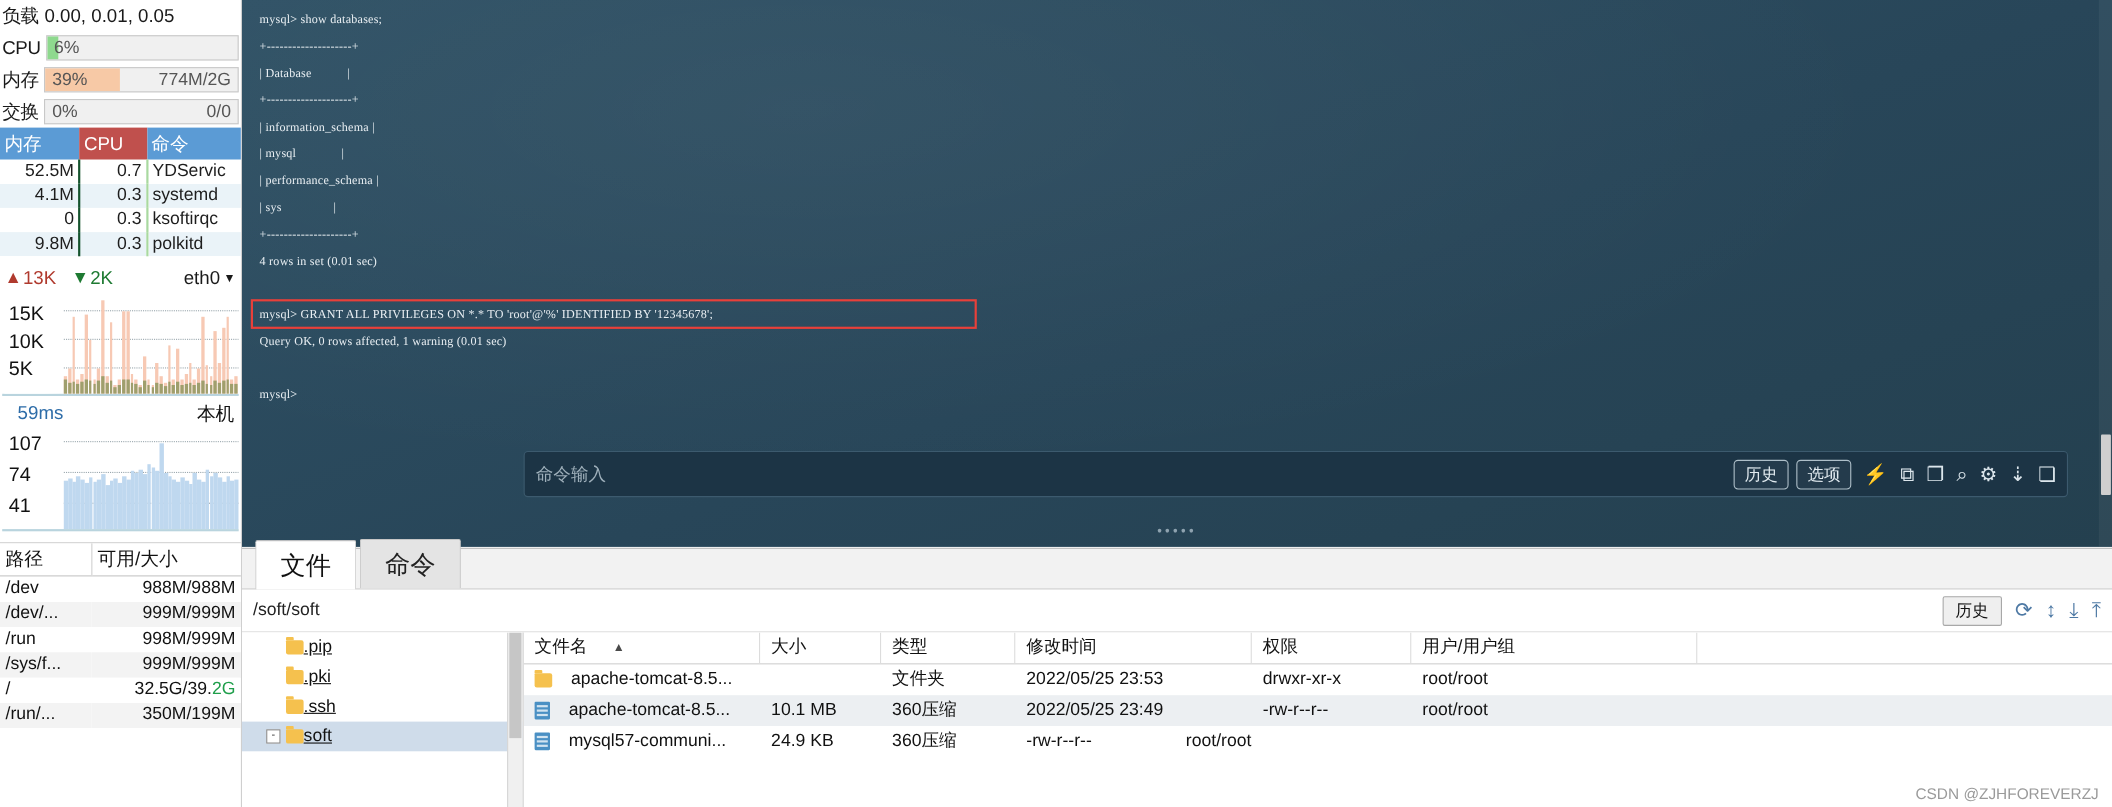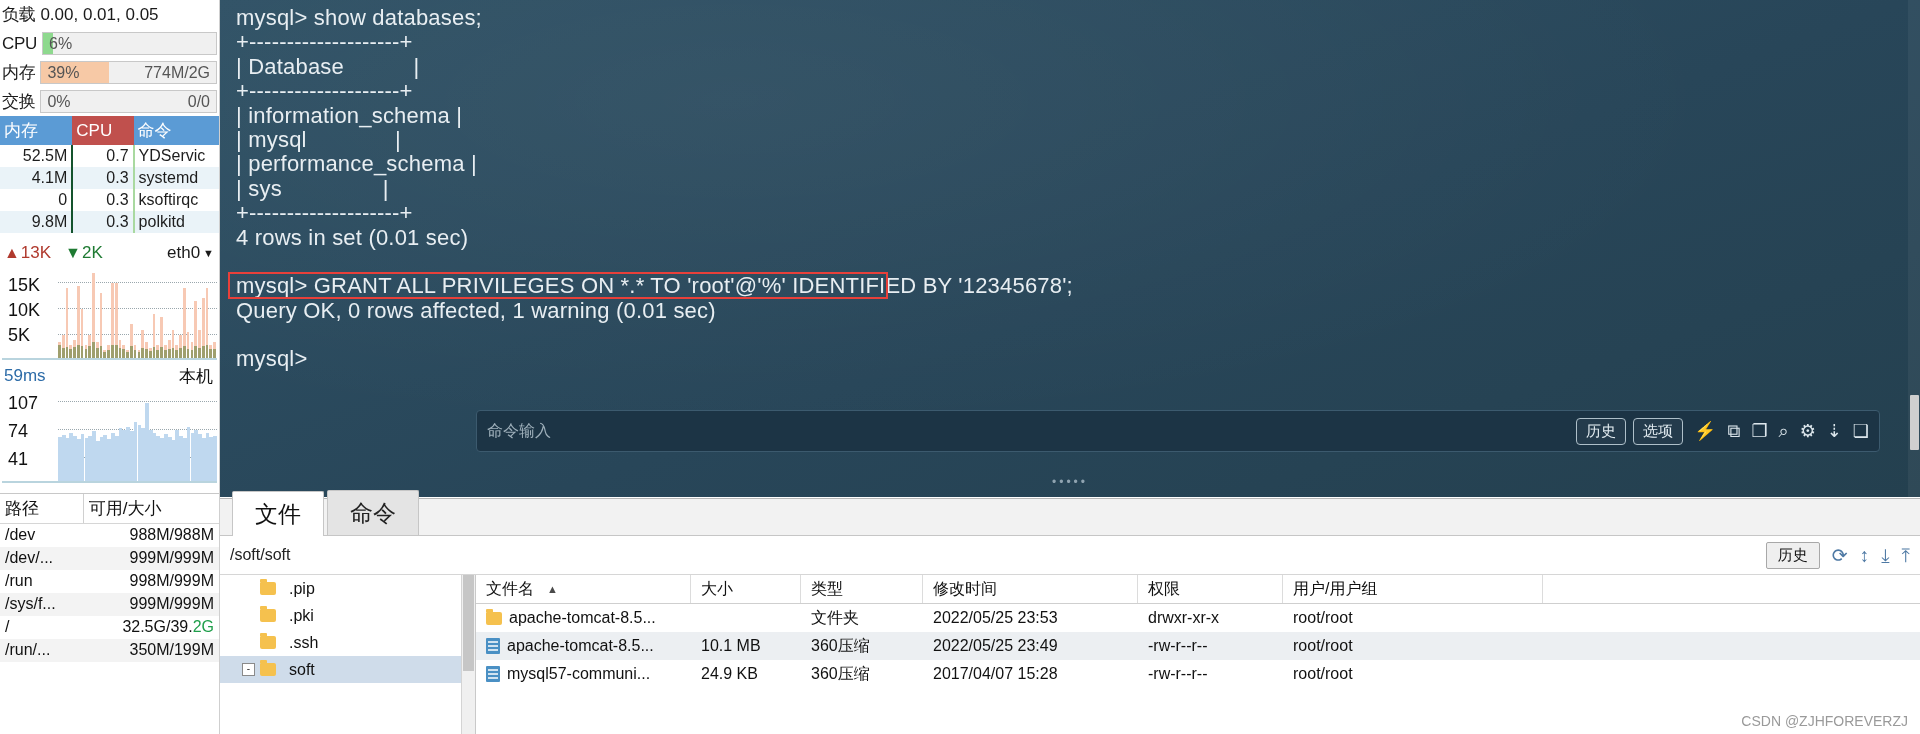--- a/index.html
+++ b/index.html
@@ -172,21 +172,21 @@
     left: 56px; right: 0;
     height: 0;
     border-top: 1px dotted #9aa7ad;
   }
 
   .latency-header {
     display: flex;
     align-items: center;
     height: 26px;
     font-size: 17px;
-    padding-left: 4px;
+    padding-left: 16px;
     color: #2d6ca8;
     margin-top: 3px;
   }
   .latency-host { margin-left: auto; color: #111; padding-right: 6px; }
 
   
   .disk-wrap {
     margin-top: 10px;
     border-top: 1px solid #c8c8c8;
   }
@@ -231,22 +231,22 @@
     background: #2b4d63;
     background-image:
       radial-gradient(ellipse at 30% 20%, rgba(255,255,255,0.045), rgba(0,0,0,0) 60%),
       linear-gradient(160deg, #2f5165 0%, #284659 55%, #24404f 100%);
     overflow: hidden;
   }
   .term-text {
     position: absolute;
     left: 16px; top: 6px;
     right: 33px;
-    font-family: Liberation Sans, sans-serif;
-    font-size: 22px;
+    font-family: Liberation Serif, serif;
+    font-size: 11px;
     line-height: 24.4px;
     color: #e8eef2;
     white-space: pre;
     letter-spacing: 0.2px;
   }
   .term-line { height: 24.4px; }
   .grant-highlight {
     position: absolute;
     left: 8px;
     width: 660px;
@@ -393,21 +393,22 @@
     position: relative;
     overflow: hidden;
     background: #fff;
   }
   .tree-row {
     display: flex;
     align-items: center;
     height: 27px;
     padding-left: 40px;
     color: #111;
-    gap: 13px;
+    gap: 0;
+    text-decoration: underline;
   }
   .tree-row.selected { background: #cfdcea; }
   .tree-row .expander {
     position: absolute;
     left: 22px;
     width: 11px; height: 11px;
     border: 1px solid #8a8a8a;
     font-size: 10px;
     line-height: 9px;
     text-align: center;
@@ -470,21 +471,21 @@
   }
   .fl-row > div {
     padding-left: 10px;
     height: 28px;
     line-height: 28px;
     box-sizing: border-box;
     white-space: nowrap;
     overflow: hidden;
   }
   .fl-row.alt { background: #eceff2; }
-  .col-name { width: 215px; display: flex; align-items: center; gap: 7px; }
+  .col-name { width: 215px; display: flex; align-items: center; gap: 17px; }
   .col-size { width: 110px; }
   .col-type { width: 122px; }
   .col-time { width: 215px; }
   .col-perm { width: 145px; }
   .col-owner { width: 260px; }
   .sort-caret { color: #4a4a4a; font-size: 11px; margin-left: 6px; }
   .file-icon-blue {
     width: 14px; height: 16px;
     background: #4a90c4;
     border-radius: 1px;
@@ -886,21 +887,20 @@
               <div class="col-perm">-rw-r--r--</div>
               <div class="col-owner">root/root</div>
             </div>
             <div class="fl-row">
               <div class="col-name">
                 <span class="file-icon-blue"></span>
                 <span>mysql57-communi...</span>
               </div>
               <div class="col-size">24.9 KB</div>
               <div class="col-type">360压缩</div>
-              <div class="col-time">2017/04/07 15:28</div>
               <div class="col-perm">-rw-r--r--</div>
               <div class="col-owner">root/root</div>
             </div>
           </div>
       </div>
     </div>
 
     <div class="watermark">CSDN @ZJHFOREVERZJ</div>
   </div>
 

